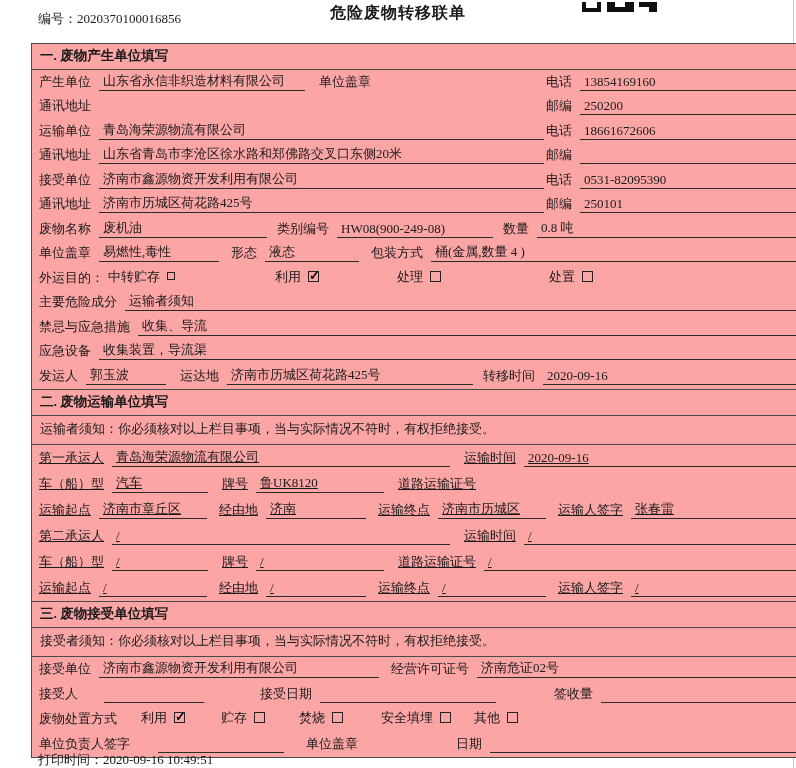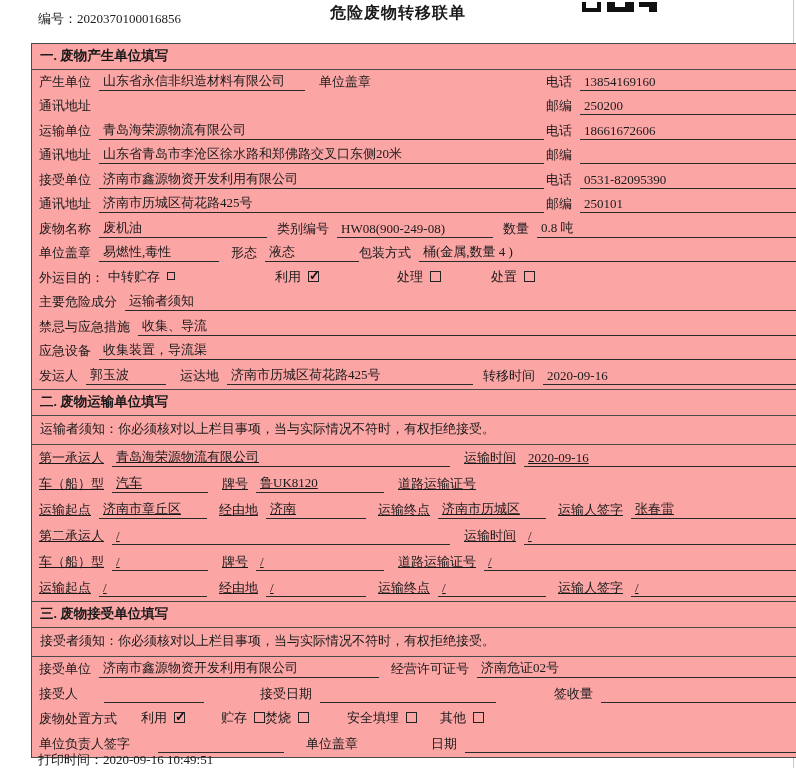--- a/index.html
+++ b/index.html
@@ -143,39 +143,39 @@
         <span class="val" style="min-width:148px">HW08(900-249-08)</span>
         <span class="lbl" style="margin-left:10px">数量</span>
         <span class="val fill">0.8 吨</span>
       </div>
 
       <div class="row">
         <span class="lbl">单位盖章</span>
         <span class="val" style="min-width:112px">易燃性,毒性</span>
         <span class="lbl" style="margin-left:12px">形态</span>
         <span class="val" style="min-width:86px">液态</span>
-        <span class="lbl" style="">包装方式</span>
+        <span class="lbl" style="margin-left:12px">包装方式</span>
         <span class="val fill">桶(金属,数量 4 )</span>
       </div>
 
       <div class="row">
         <span class="lbl">外运目的：</span>
         <span class="opt" style="margin-left:4px">
           <span class="lbl">中转贮存</span>
           <span class="cb small"></span>
         </span>
         <span class="opt" style="margin-left:100px">
           <span class="lbl">利用</span>
           <span class="cb checked"></span>
         </span>
         <span class="opt" style="margin-left:78px">
           <span class="lbl">处理</span>
           <span class="cb"></span>
         </span>
-        <span class="opt" style="margin-left:50px">
+        <span class="opt" style="margin-left:108px">
           <span class="lbl">处置</span>
           <span class="cb"></span>
         </span>
       </div>
 
       <div class="row">
         <span class="lbl">主要危险成分</span>
         <span class="val fill">运输者须知</span>
       </div>
 
@@ -280,38 +280,38 @@
       <div class="row">
         <span class="lbl">废物处置方式</span>
         <span class="opt" style="margin-left:24px">
           <span class="lbl">利用</span>
           <span class="cb checked"></span>
         </span>
         <span class="opt" style="margin-left:36px">
           <span class="lbl">贮存</span>
           <span class="cb"></span>
         </span>
-        <span class="opt" style="">
+        <span class="opt" style="margin-left:34px">
           <span class="lbl">焚烧</span>
           <span class="cb"></span>
         </span>
         <span class="opt" style="margin-left:38px">
           <span class="lbl">安全填埋</span>
           <span class="cb"></span>
         </span>
         <span class="opt" style="margin-left:23px">
           <span class="lbl">其他</span>
           <span class="cb"></span>
         </span>
       </div>
 
       <div class="row">
         <span class="lbl">单位负责人签字</span>
         <span class="val" style="min-width:118px;margin-left:28px"></span>
         <span class="lbl" style="margin-left:22px">单位盖章</span>
-        <span class="lbl" style="margin-left:73px">日期</span>
+        <span class="lbl" style="margin-left:98px">日期</span>
         <span class="val fill"></span>
       </div>
     </div>
   </div>
 
   <div class="print-time"><span>打印时间：</span><span>2020-09-16 10:49:51</span></div>
 </div>
 
 </body></html>

